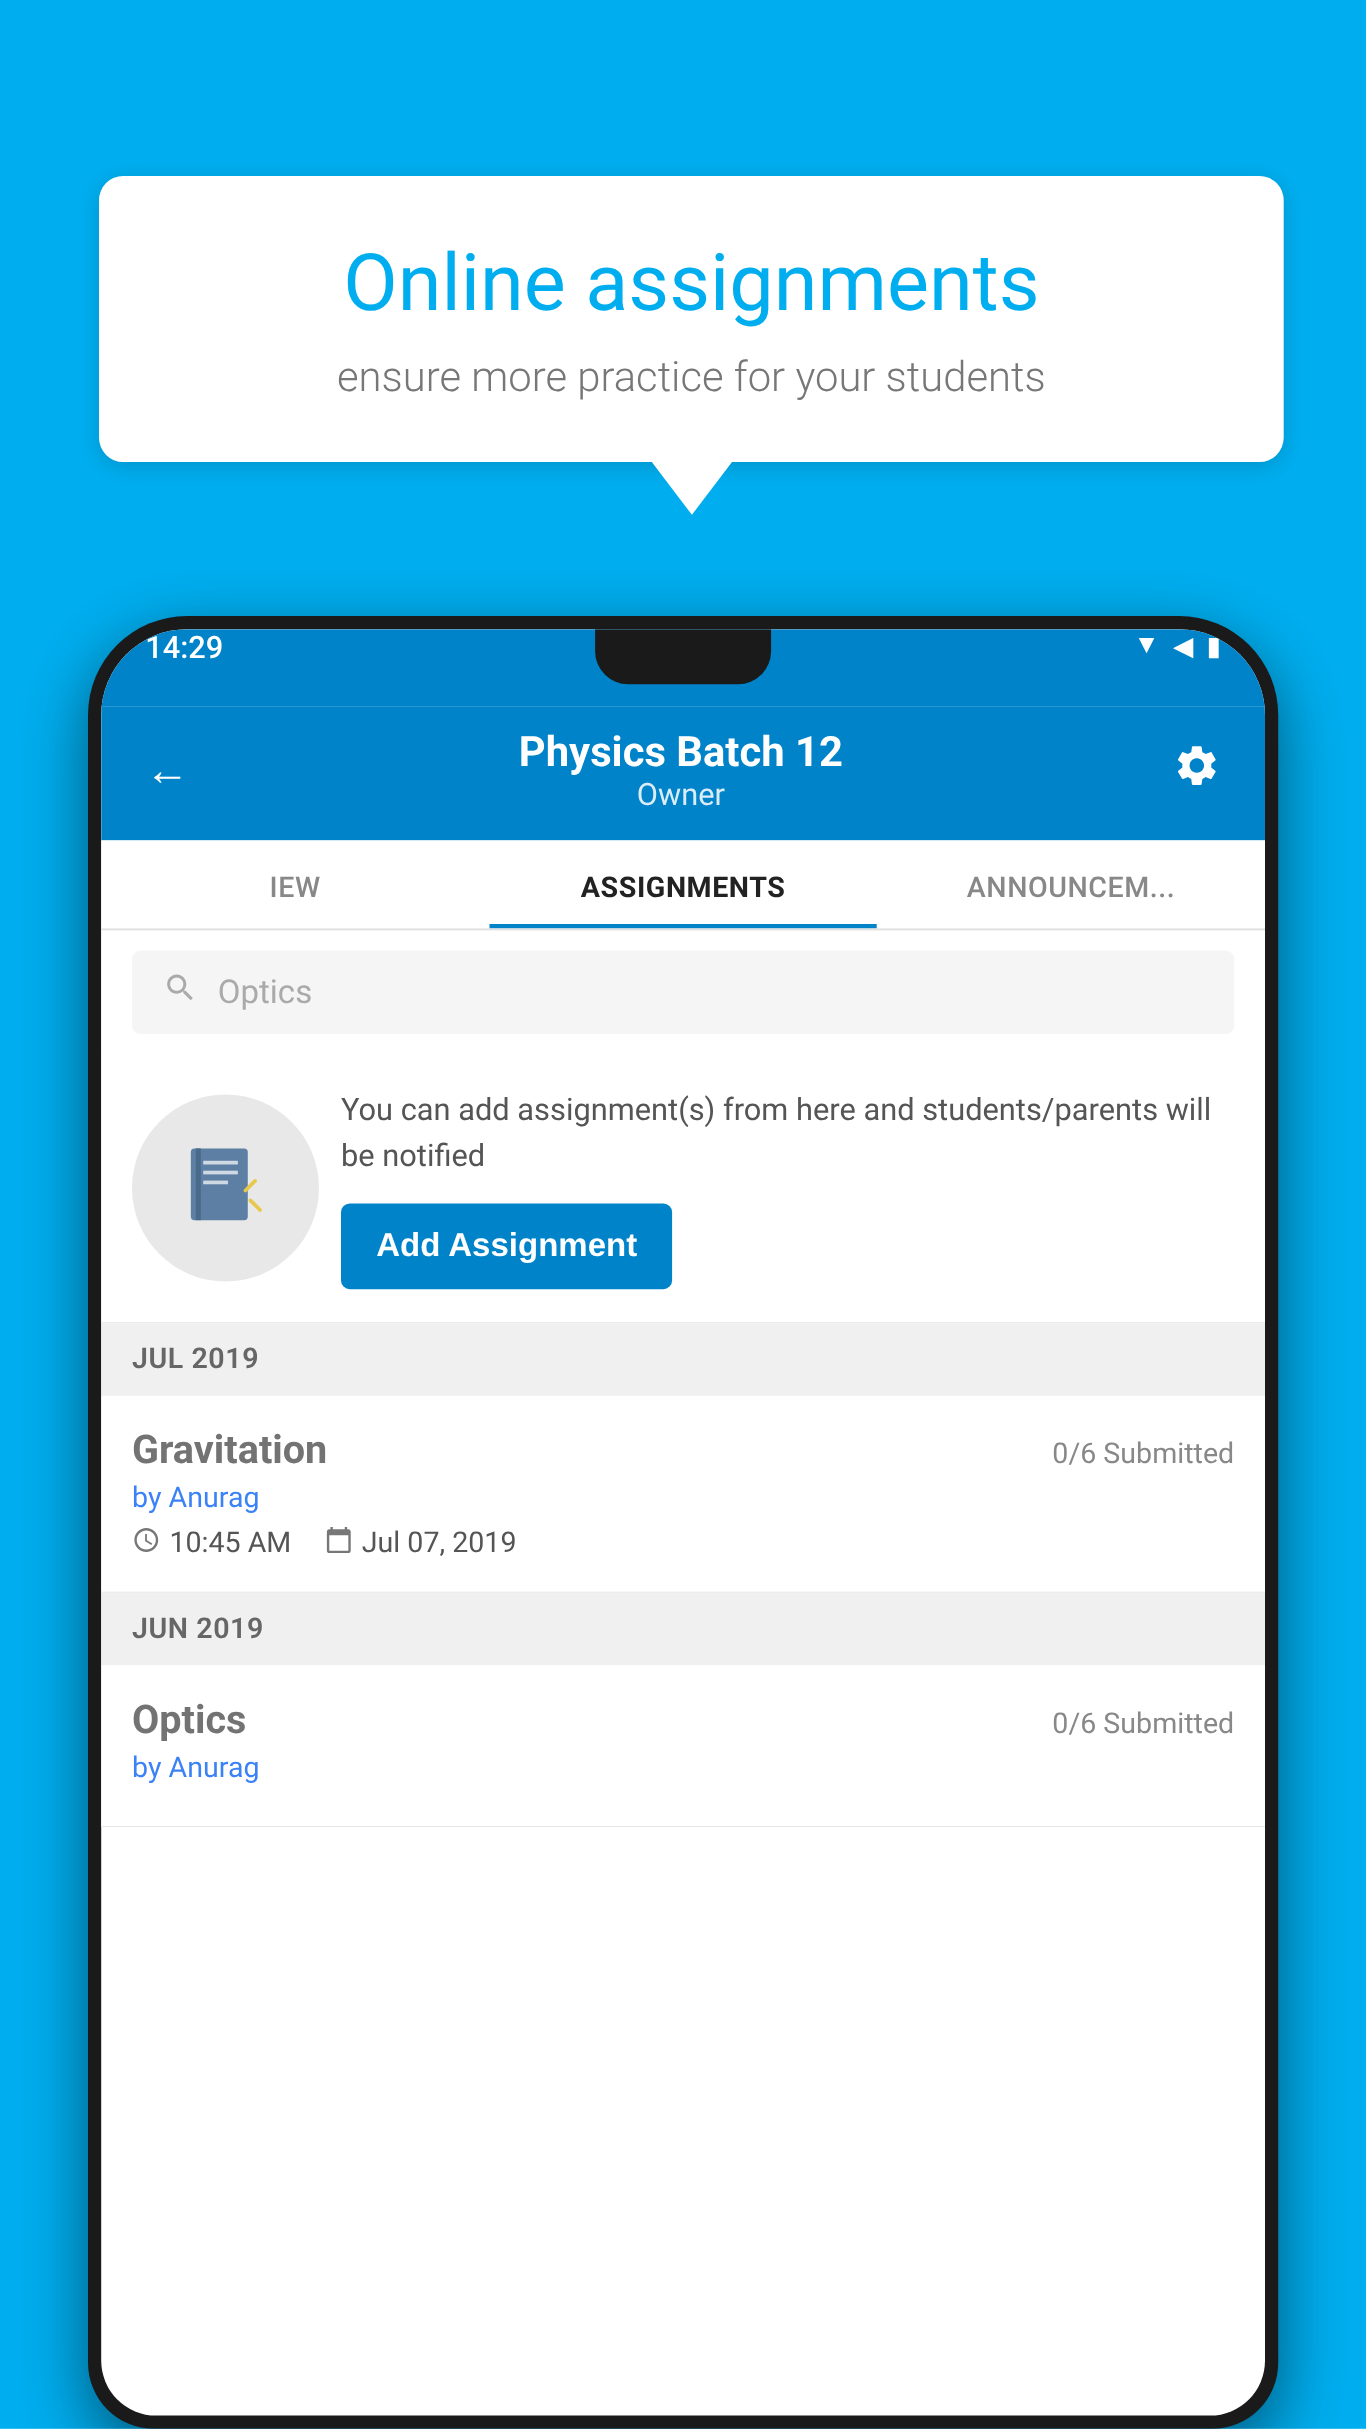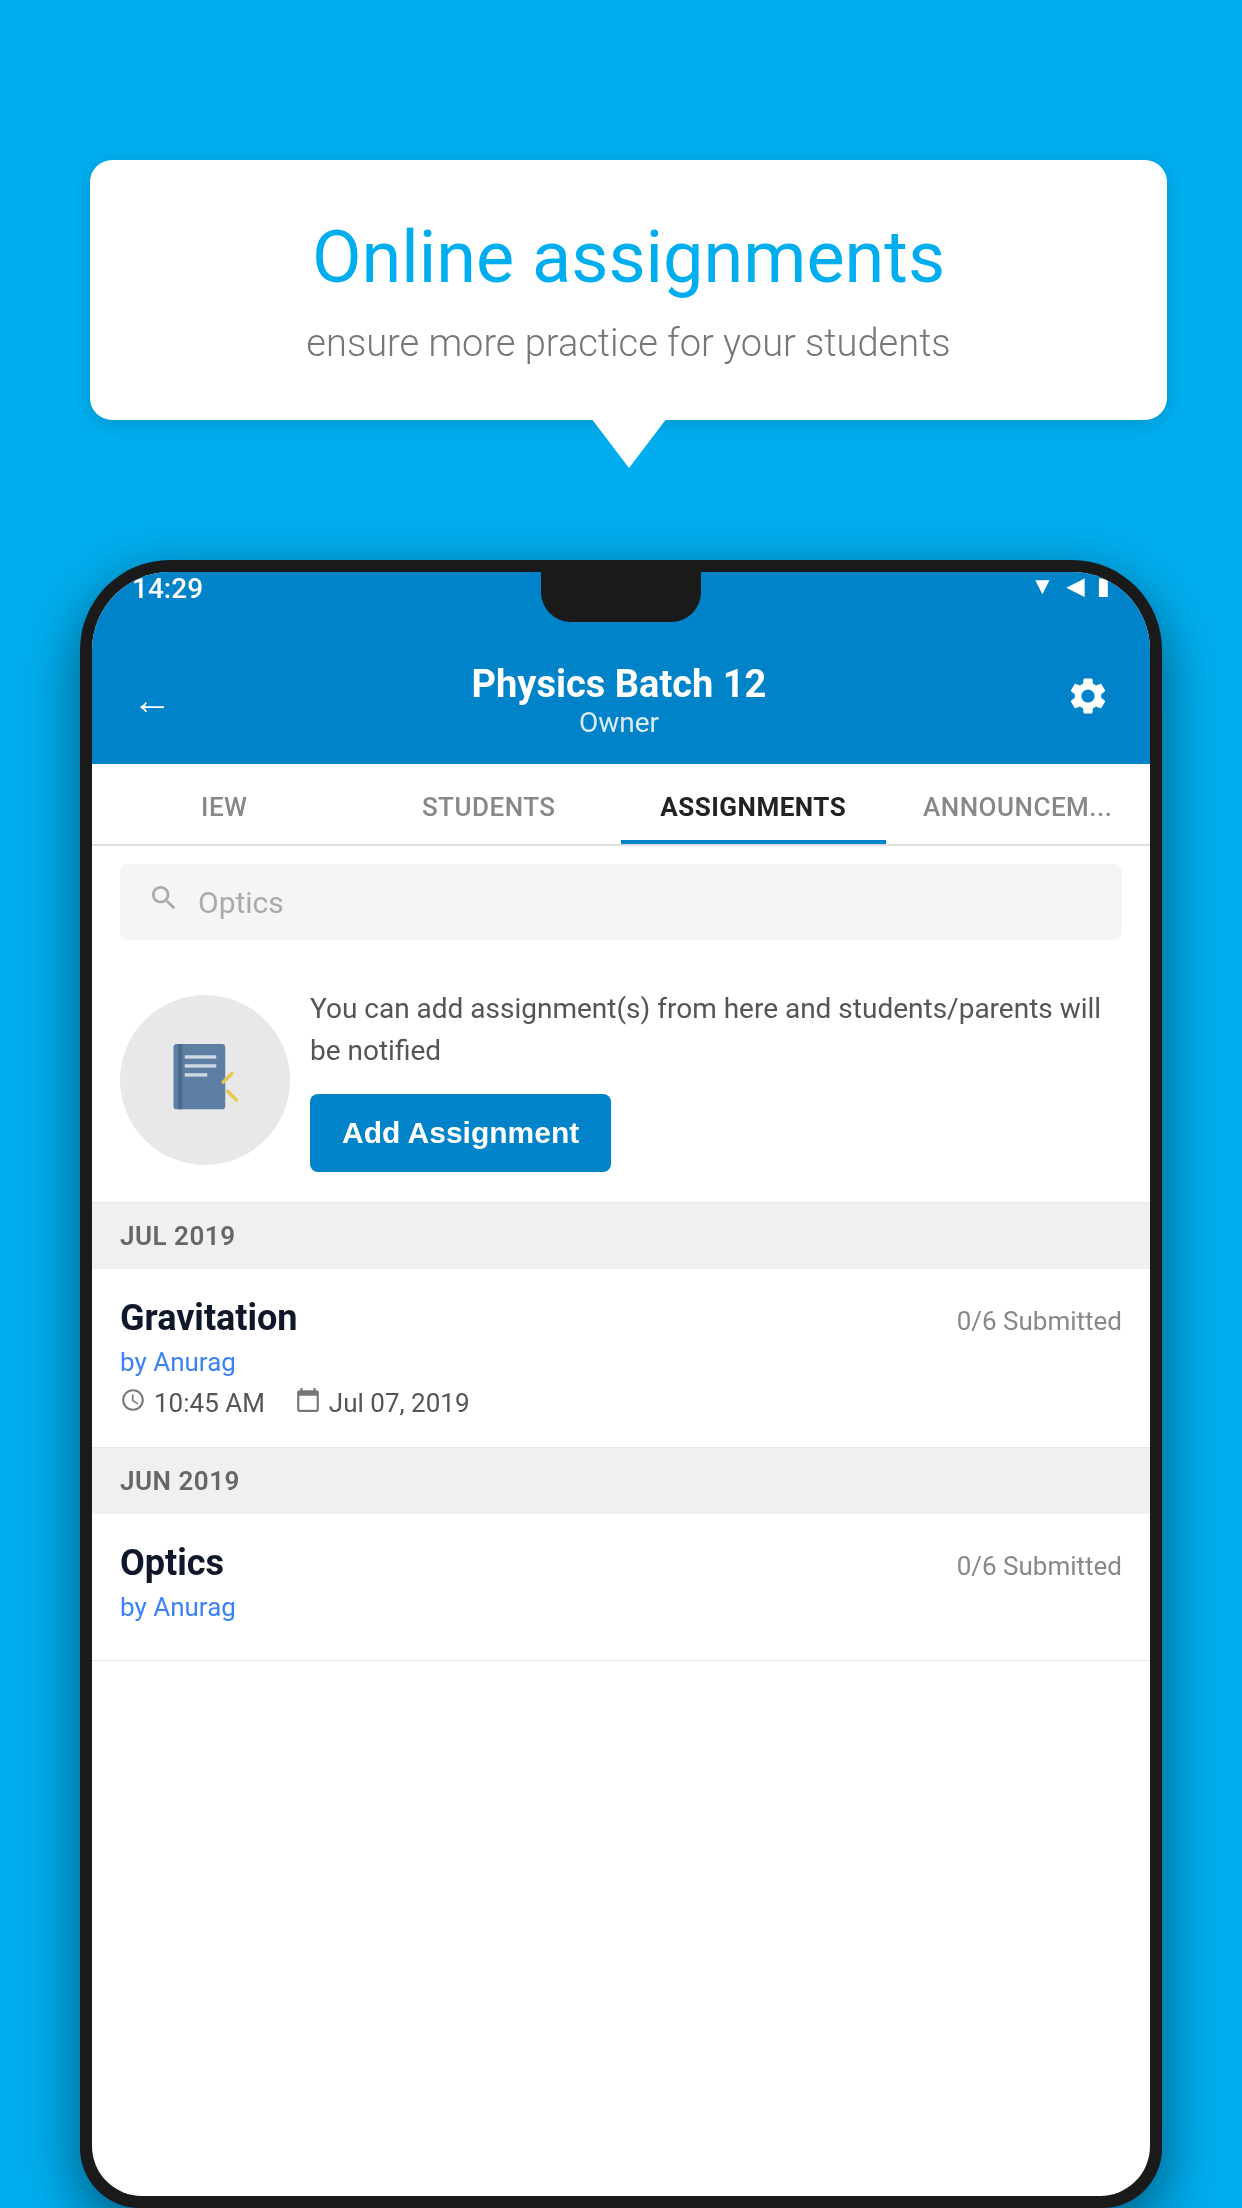--- a/index.html
+++ b/index.html
@@ -254,21 +254,21 @@
     }
     .assignment-row1 {
       display: flex;
       justify-content: space-between;
       align-items: baseline;
       margin-bottom: 8px;
     }
     .assignment-title {
       font-size: 36px;
       font-weight: 700;
-      color: #0f172a;
+      color: #737373;
     }
     .assignment-submitted {
       font-size: 26px;
       color: #888;
     }
     .assignment-by {
       font-size: 26px;
       color: #3b82f6;
       margin-bottom: 10px;
     }
@@ -327,23 +327,20 @@
       <span class="header-settings">
         <svg width="44" height="44" viewBox="0 0 24 24" fill="white">
           <path d="M19.14 12.94c.04-.3.06-.61.06-.94 0-.32-.02-.64-.07-.94l2.03-1.58c.18-.14.23-.41.12-.61l-1.92-3.32c-.12-.22-.37-.29-.59-.22l-2.39.96c-.5-.38-1.03-.7-1.62-.94l-.36-2.54c-.04-.24-.24-.41-.48-.41h-3.84c-.24 0-.43.17-.47.41l-.36 2.54c-.59.24-1.13.57-1.62.94l-2.39-.96c-.22-.08-.47 0-.59.22L2.74 8.87c-.12.21-.08.47.12.61l2.03 1.58c-.05.3-.09.63-.09.94s.02.64.07.94l-2.03 1.58c-.18.14-.23.41-.12.61l1.92 3.32c.12.22.37.29.59.22l2.39-.96c.5.38 1.03.7 1.62.94l.36 2.54c.05.24.24.41.48.41h3.84c.24 0 .44-.17.47-.41l.36-2.54c.59-.24 1.13-.56 1.62-.94l2.39.96c.22.08.47 0 .59-.22l1.92-3.32c.12-.22.07-.47-.12-.61l-2.01-1.58zM12 15.6c-1.98 0-3.6-1.62-3.6-3.6s1.62-3.6 3.6-3.6 3.6 1.62 3.6 3.6-1.62 3.6-3.6 3.6z"></path>
         </svg>
       </span>
     </div>
 
     <div class="tabs-bar">
       <div class="tab-item">
         <span>IEW</span>
-      </div>
-      <div class="tab-item">
-        <span>STUDENTS</span>
       </div>
       <div class="tab-item active">
         <span>ASSIGNMENTS</span>
       </div>
       <div class="tab-item">
         <span>ANNOUNCEM...</span>
       </div>
     </div>
 
     <div class="search-container">

